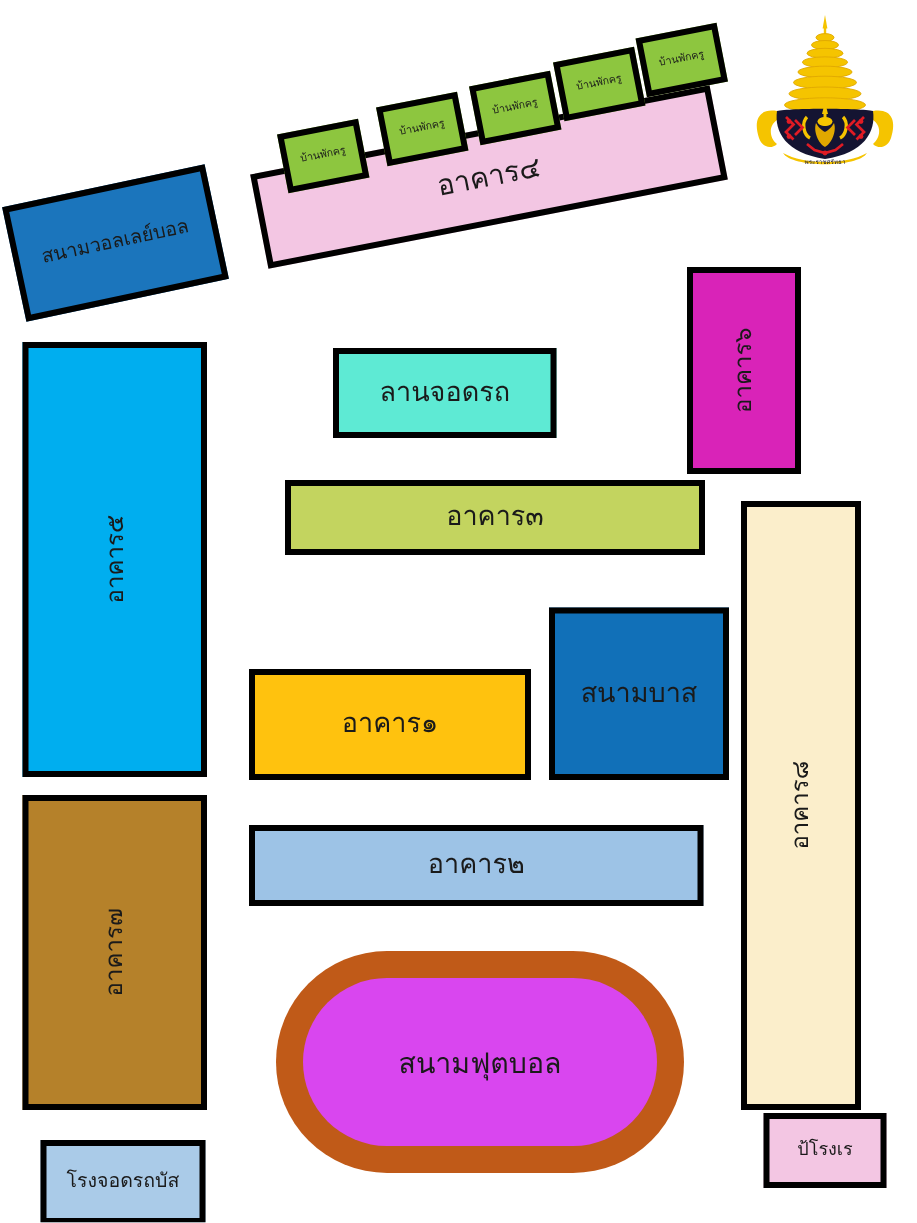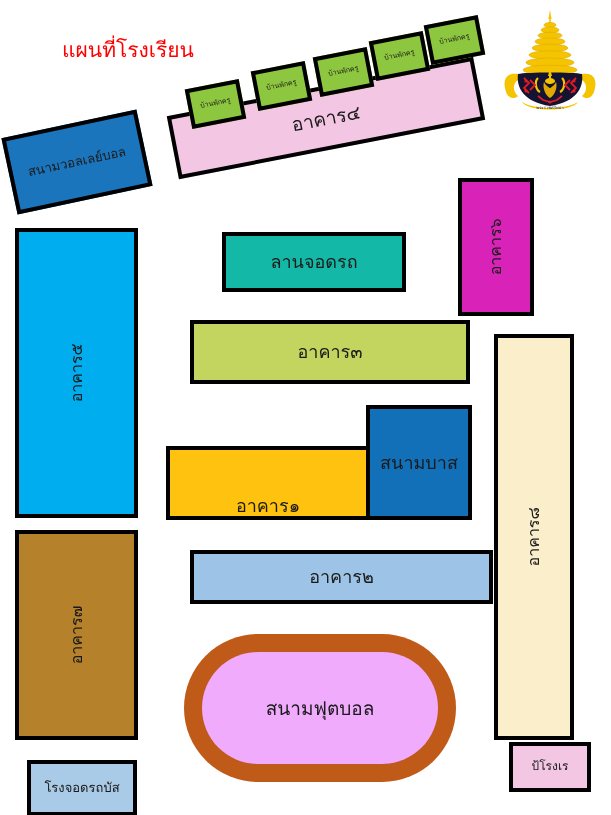--- a/index.html
+++ b/index.html
@@ -67,21 +67,20 @@
     width: 104px;
     height: 114px;
   }
   #emblem svg { display: block; width: 100%; height: 100%; }
 </style>
 </head>
 <body>
 
 <div id="map-canvas">
 
-  <div class="map-title" style="left:62px; top:33px;">แผนที่โรงเรียน</div>
 
   <div id="emblem">
     <svg viewBox="0 0 104 114" xmlns="http://www.w3.org/2000/svg">
 
       <path d="M52 4 L53.6 13 L50.4 13 Z" fill="#f5c400"></path>
       <rect x="51.2" y="12" width="1.6" height="6" fill="#f5c400"></rect>
 
       <ellipse cx="52" cy="19" rx="6" ry="2.6" fill="#f5c400" stroke="#e0a800" stroke-width="0.6"></ellipse>
       <ellipse cx="52" cy="24" rx="9" ry="3.0" fill="#f5c400" stroke="#e0a800" stroke-width="0.6"></ellipse>
       <ellipse cx="52" cy="29.5" rx="12" ry="3.3" fill="#f5c400" stroke="#e0a800" stroke-width="0.6"></ellipse>
@@ -147,46 +146,46 @@
       </div>
       <div class="zone" style="left: 316px; top: 52px; width: 55px; height: 40px; background: rgb(141, 198, 63); font-size: 7px; transform: rotate(-11deg);">
         <span class="lbl">บ้านพักครู</span>
       </div>
       <div class="zone" style="left: 372px; top: 36px; width: 55px; height: 40px; background: rgb(141, 198, 63); font-size: 7px; transform: rotate(-11deg);">
         <span class="lbl">บ้านพักครู</span>
       </div>
       <div class="zone" style="left: 427px; top: 20px; width: 55px; height: 40px; background: rgb(141, 198, 63); font-size: 7px; transform: rotate(-11deg);">
         <span class="lbl">บ้านพักครู</span>
       </div>
-      <div class="zone" style="left: 222px; top: 232px; width: 184px; height: 60px; background: #14b8a6; font-size: 18px;">
+      <div class="zone" style="left: 222px; top: 232px; width: 149px; height: 60px; background: #5eead4; font-size: 18px; font-family: Liberation Serif, serif;">
         <span class="lbl">ลานจอดรถ</span>
       </div>
       <div class="zone rot-vert" style="left: 458px; top: 178px; width: 76px; height: 138px; background: rgb(217, 35, 184); font-size: 16px;">
         <span class="lbl">อาคาร๖</span>
       </div>
-      <div class="zone" style="left: 190px; top: 320px; width: 280px; height: 64px; background: rgb(195, 212, 95); font-size: 18px;">
+      <div class="zone" style="left: 190px; top: 320px; width: 280px; height: 50px; background: rgb(195, 212, 95); font-size: 18px;">
         <span class="lbl">อาคาร๓</span>
       </div>
       <div class="zone rot-vert" style="left: 494px; top: 334px; width: 80px; height: 406px; background: rgb(251, 238, 203); font-size: 16px;">
         <span class="lbl">อาคาร๘</span>
       </div>
-      <div class="zone" style="left: 366px; top: 405px; width: 106px; height: 115px; background: rgb(17, 112, 184); font-size: 18px;">
+      <div class="zone" style="left: 366px; top: 405px; width: 120px; height: 115px; background: rgb(17, 112, 184); font-size: 18px;">
         <span class="lbl">สนามบาส</span>
       </div>
-      <div class="zone" style="left: 166px; top: 446px; width: 204px; height: 74px; background: rgb(255, 194, 14); font-size: 18px; align-items: flex-end;">
+      <div class="zone" style="left: 166px; top: 446px; width: 188px; height: 74px; background: rgb(255, 194, 14); font-size: 18px;">
         <span class="lbl">อาคาร๑</span>
       </div>
-      <div class="zone" style="left: 166px; top: 550px; width: 303px; height: 54px; background: rgb(157, 195, 230); font-size: 18px; margin-left: 24px;">
+      <div class="zone" style="left: 166px; top: 550px; width: 303px; height: 54px; background: rgb(157, 195, 230); font-size: 18px;">
         <span class="lbl">อาคาร๒</span>
       </div>
       <div class="zone" style="left: 509px; top: 742px; width: 82px; height: 50px; background: rgb(243, 198, 227); font-size: 12px;">
         <span class="lbl">ป้โรงเร</span>
       </div>
     </div>
 
   <div id="football-field-wrap">
     <div class="field-track" style="left: 184px; top: 634px; width: 272px; height: 148px; background: rgb(192, 90, 24);"></div>
-    <div class="field-inner" style="left: 202px; top: 652px; width: 236px; height: 112px; background: #f0abfc; font-size: 19px;">
+    <div class="field-inner" style="left: 202px; top: 652px; width: 236px; height: 112px; background: #d946ef; font-size: 19px;">
       <span class="lbl">สนามฟุตบอล</span>
     </div>
   </div>
 
 </div>
 
 </body></html>

